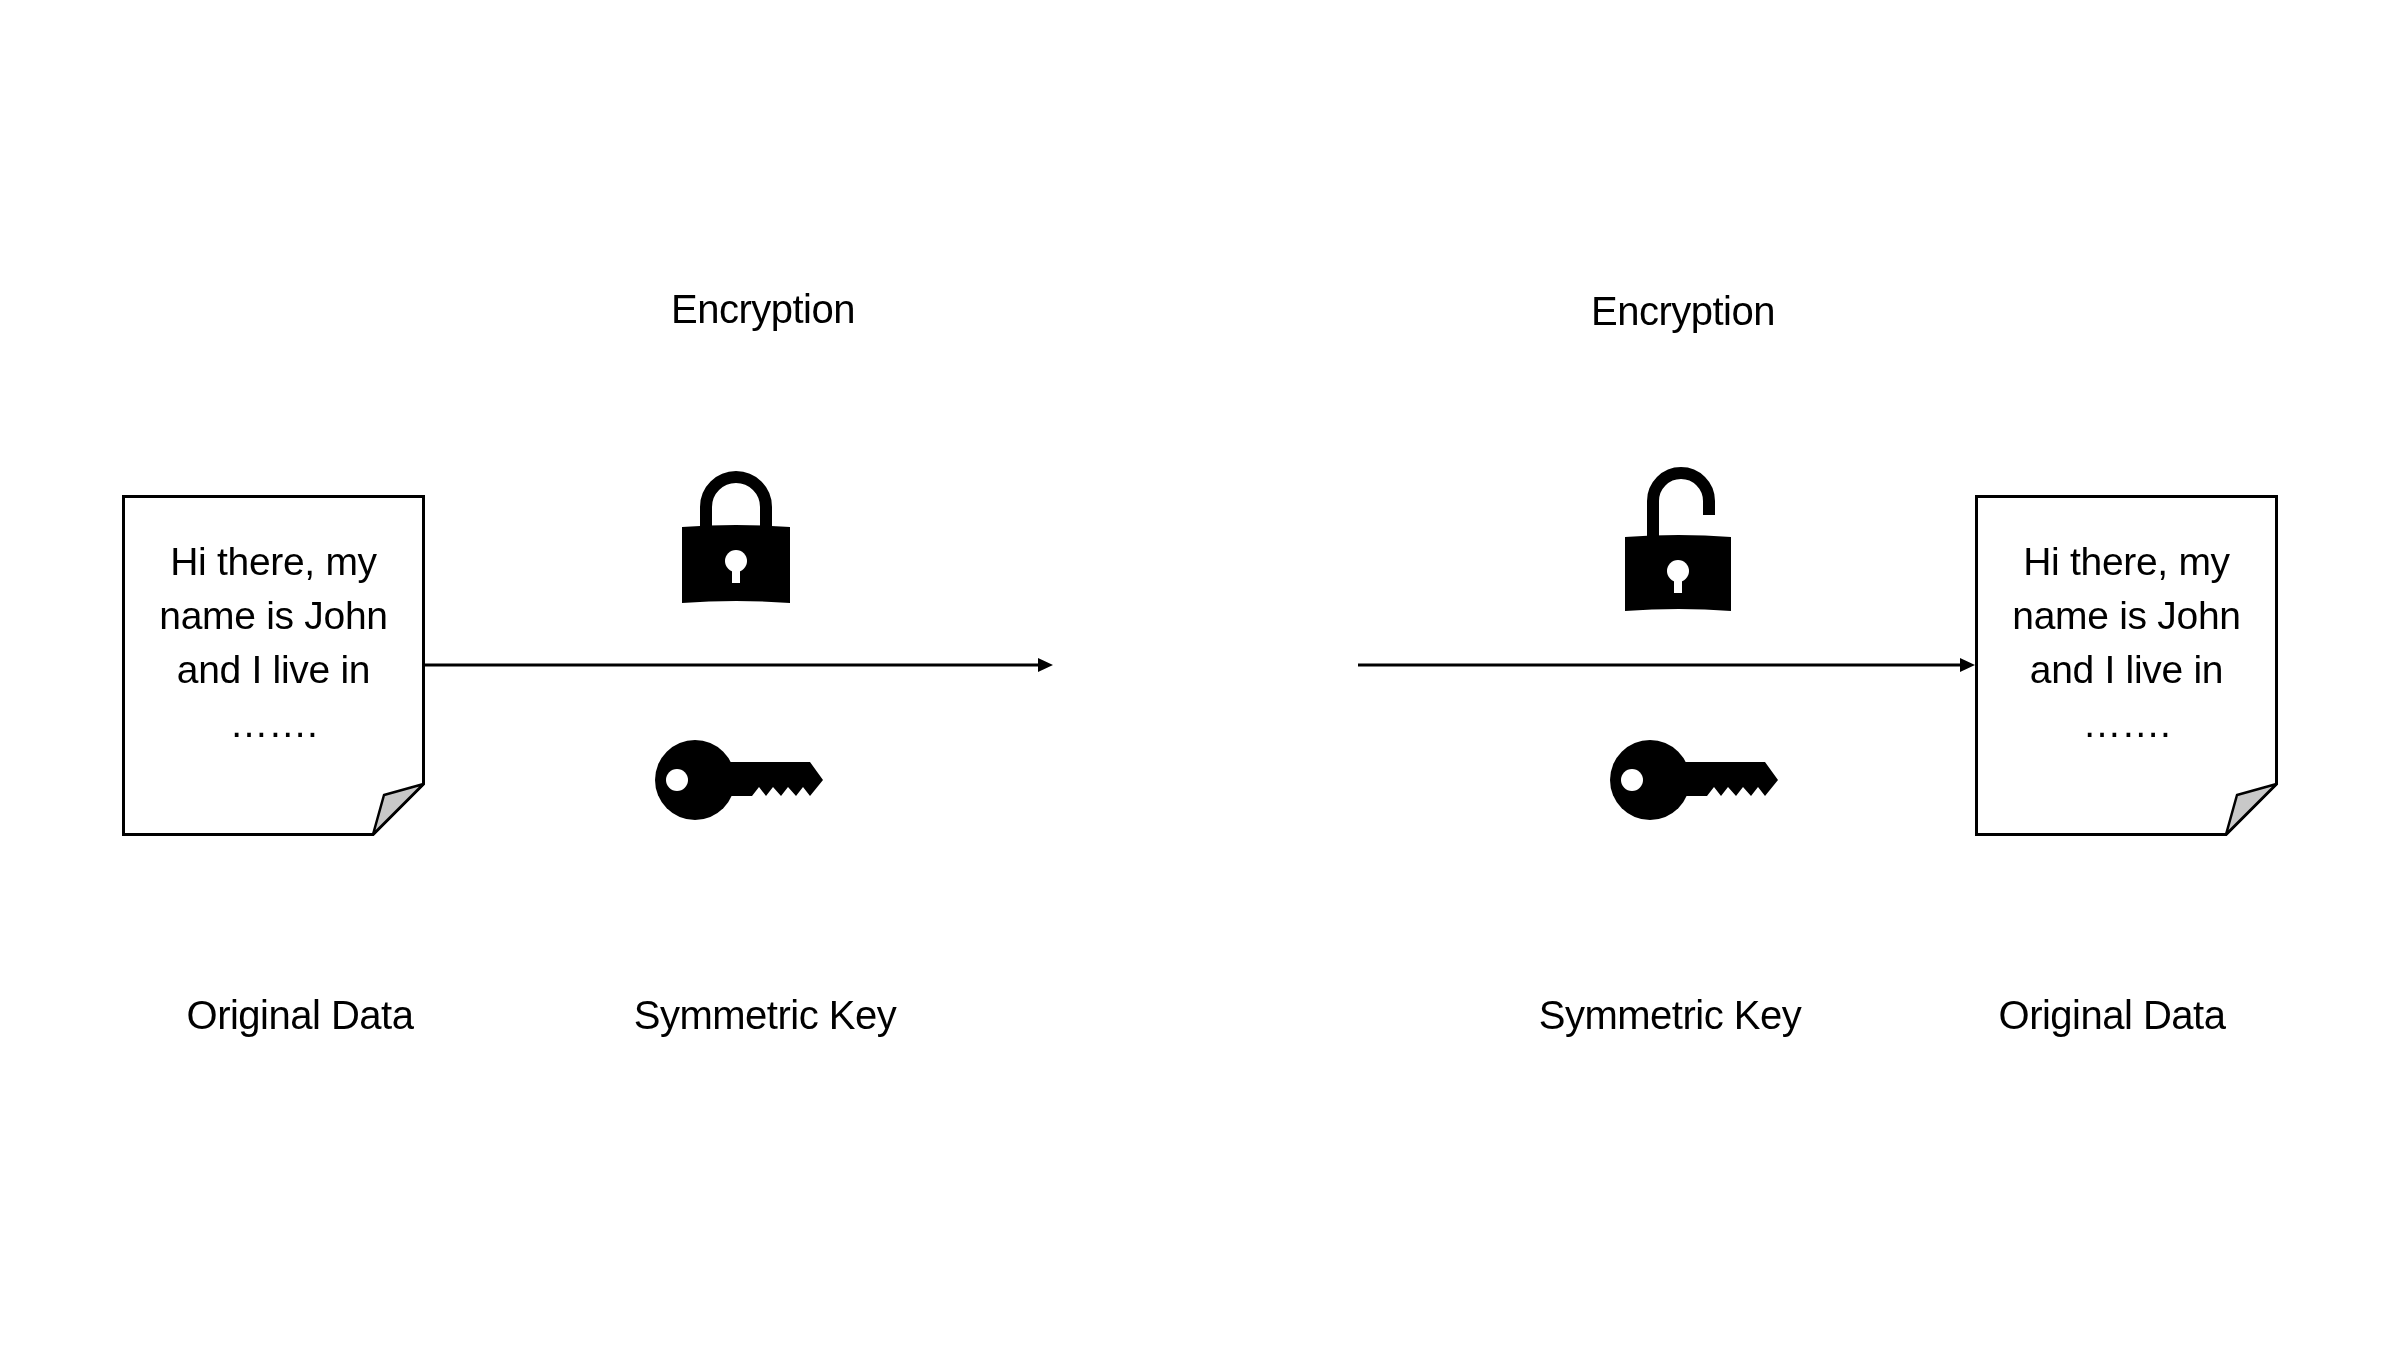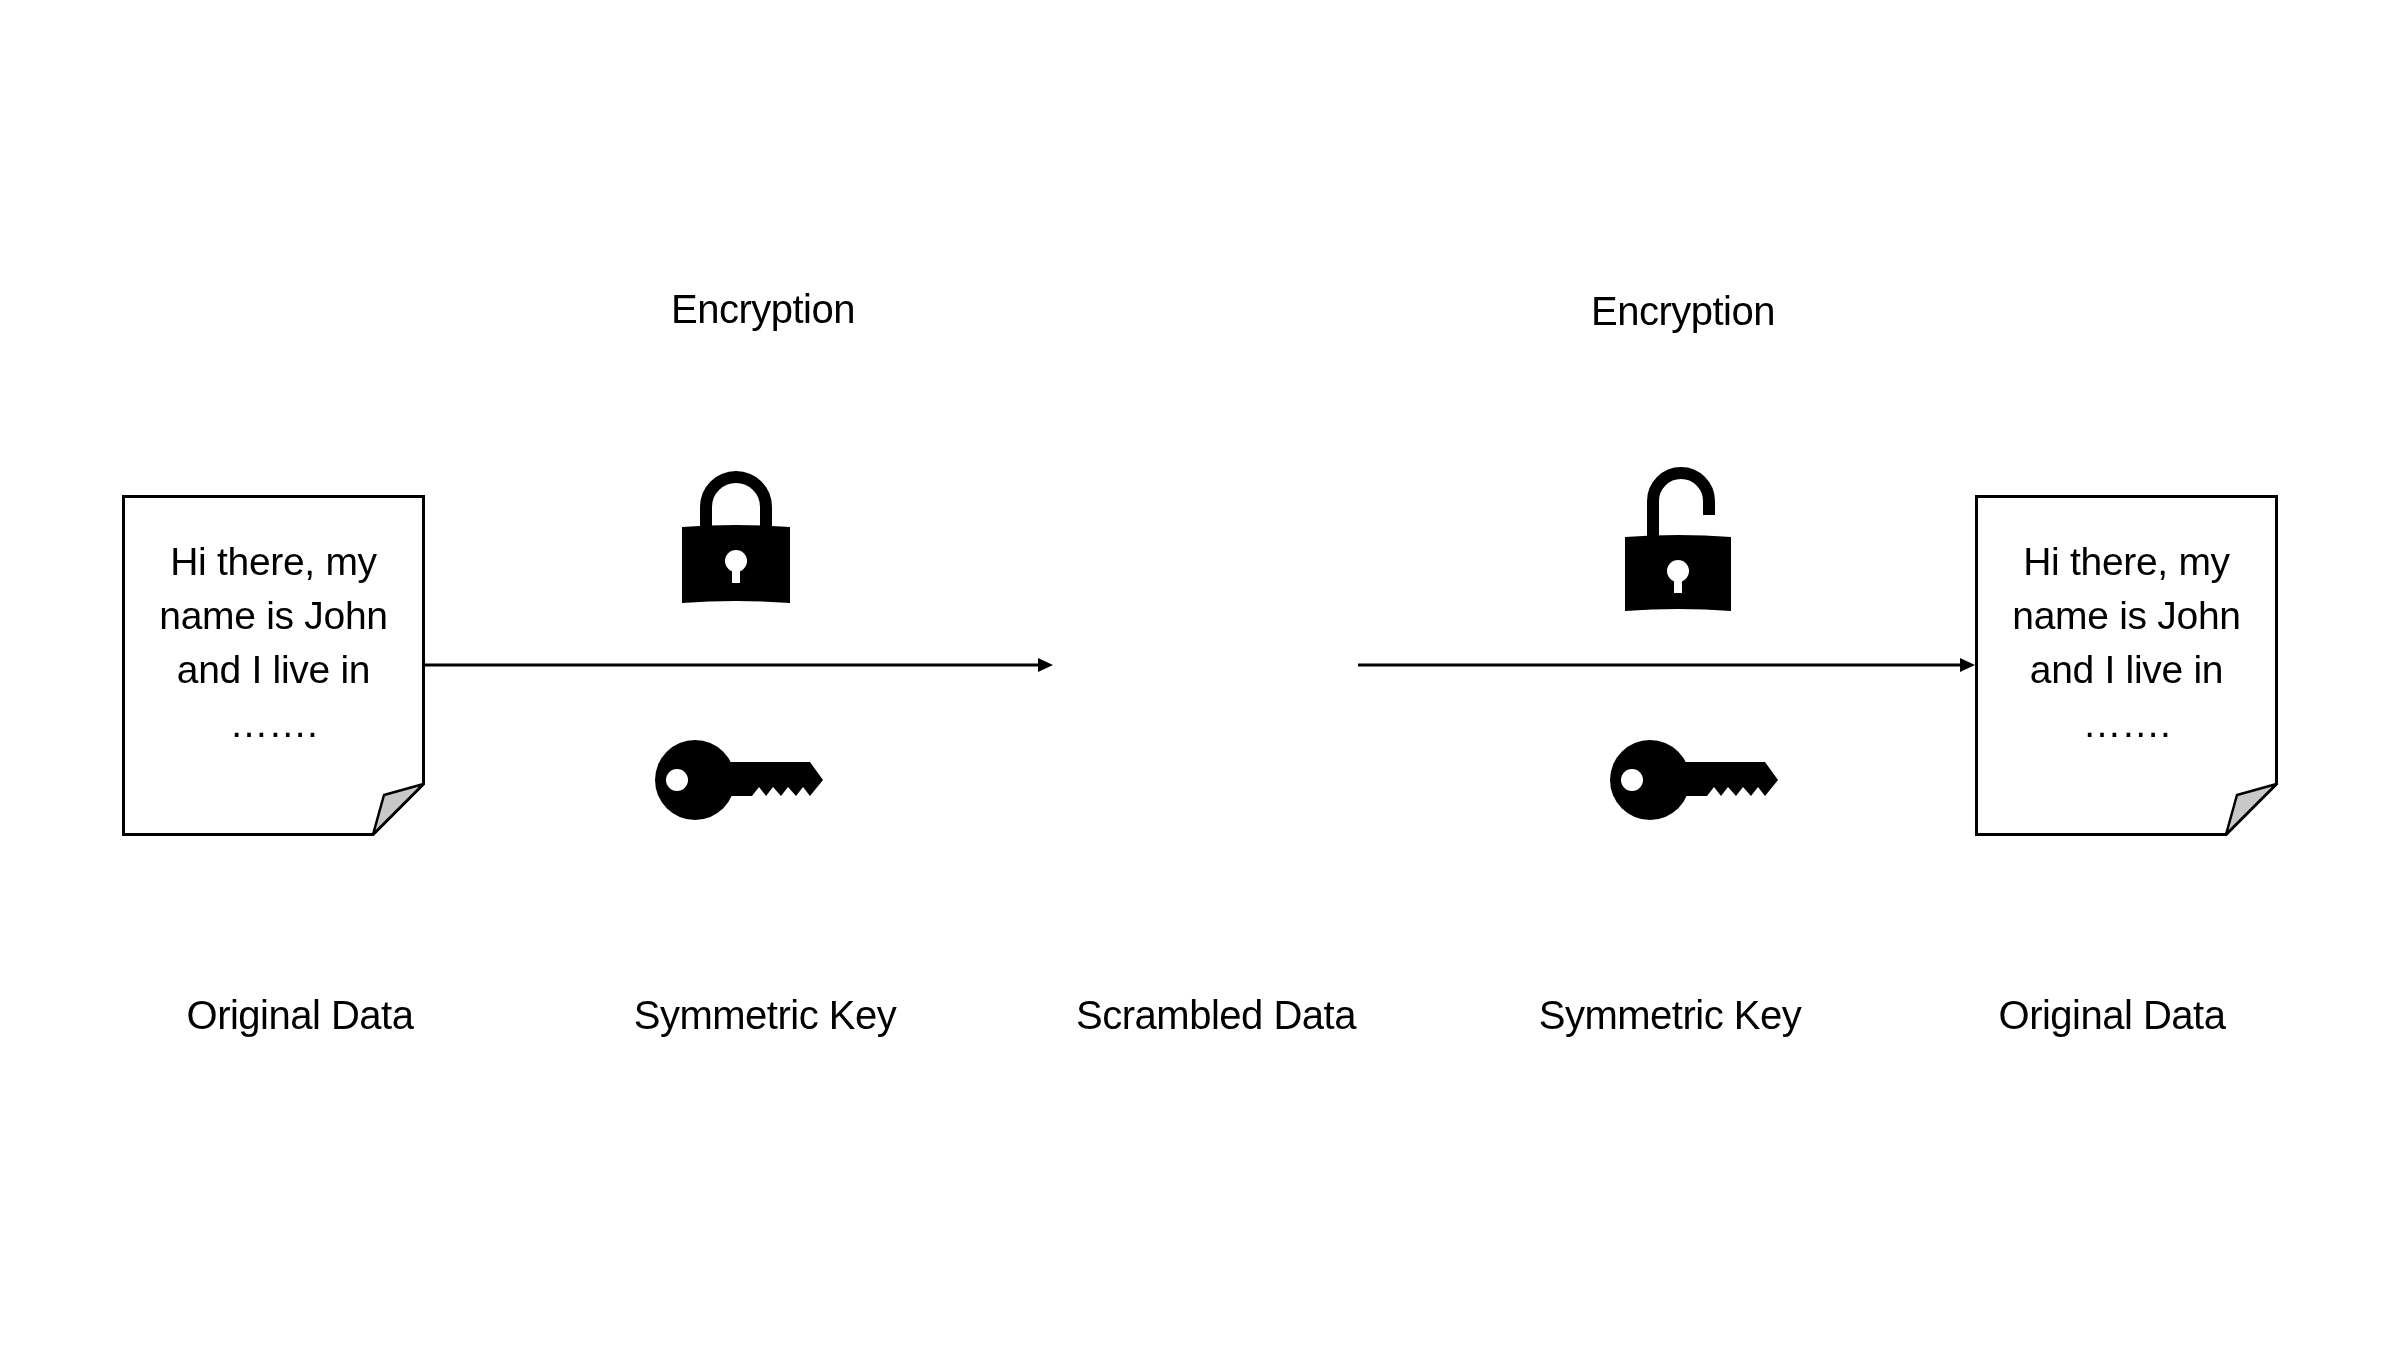--- a/index.html
+++ b/index.html
@@ -79,17 +79,16 @@
   </svg>
 
   <svg class="icon" style="left:1610px; top:737px;" width="170" height="84" viewBox="0 0 170 84">
     <circle cx="40" cy="42" r="40" fill="#000"></circle>
     <circle cx="22" cy="42" r="11" fill="#fff"></circle>
     <path d="M60,24 L155,24 L168,42 L155,58 L148,49 L141,58 L133,49 L126,58 L118,49 L111,58 L104,49 L97,58 L60,58 Z" fill="#000"></path>
   </svg>
 
   <div class="label" style="left:150px; top:990px; width:300px;">Original Data</div>
   <div class="label" style="left:615px; top:990px; width:300px;">Symmetric Key</div>
-  <div class="label" style="left:1066px; top:990px; width:300px;">Scrambled Data</div>
   <div class="label" style="left:1520px; top:990px; width:300px;">Symmetric Key</div>
   <div class="label" style="left:1962px; top:990px; width:300px;">Original Data</div>
 
 </div>
 
 </body></html>

